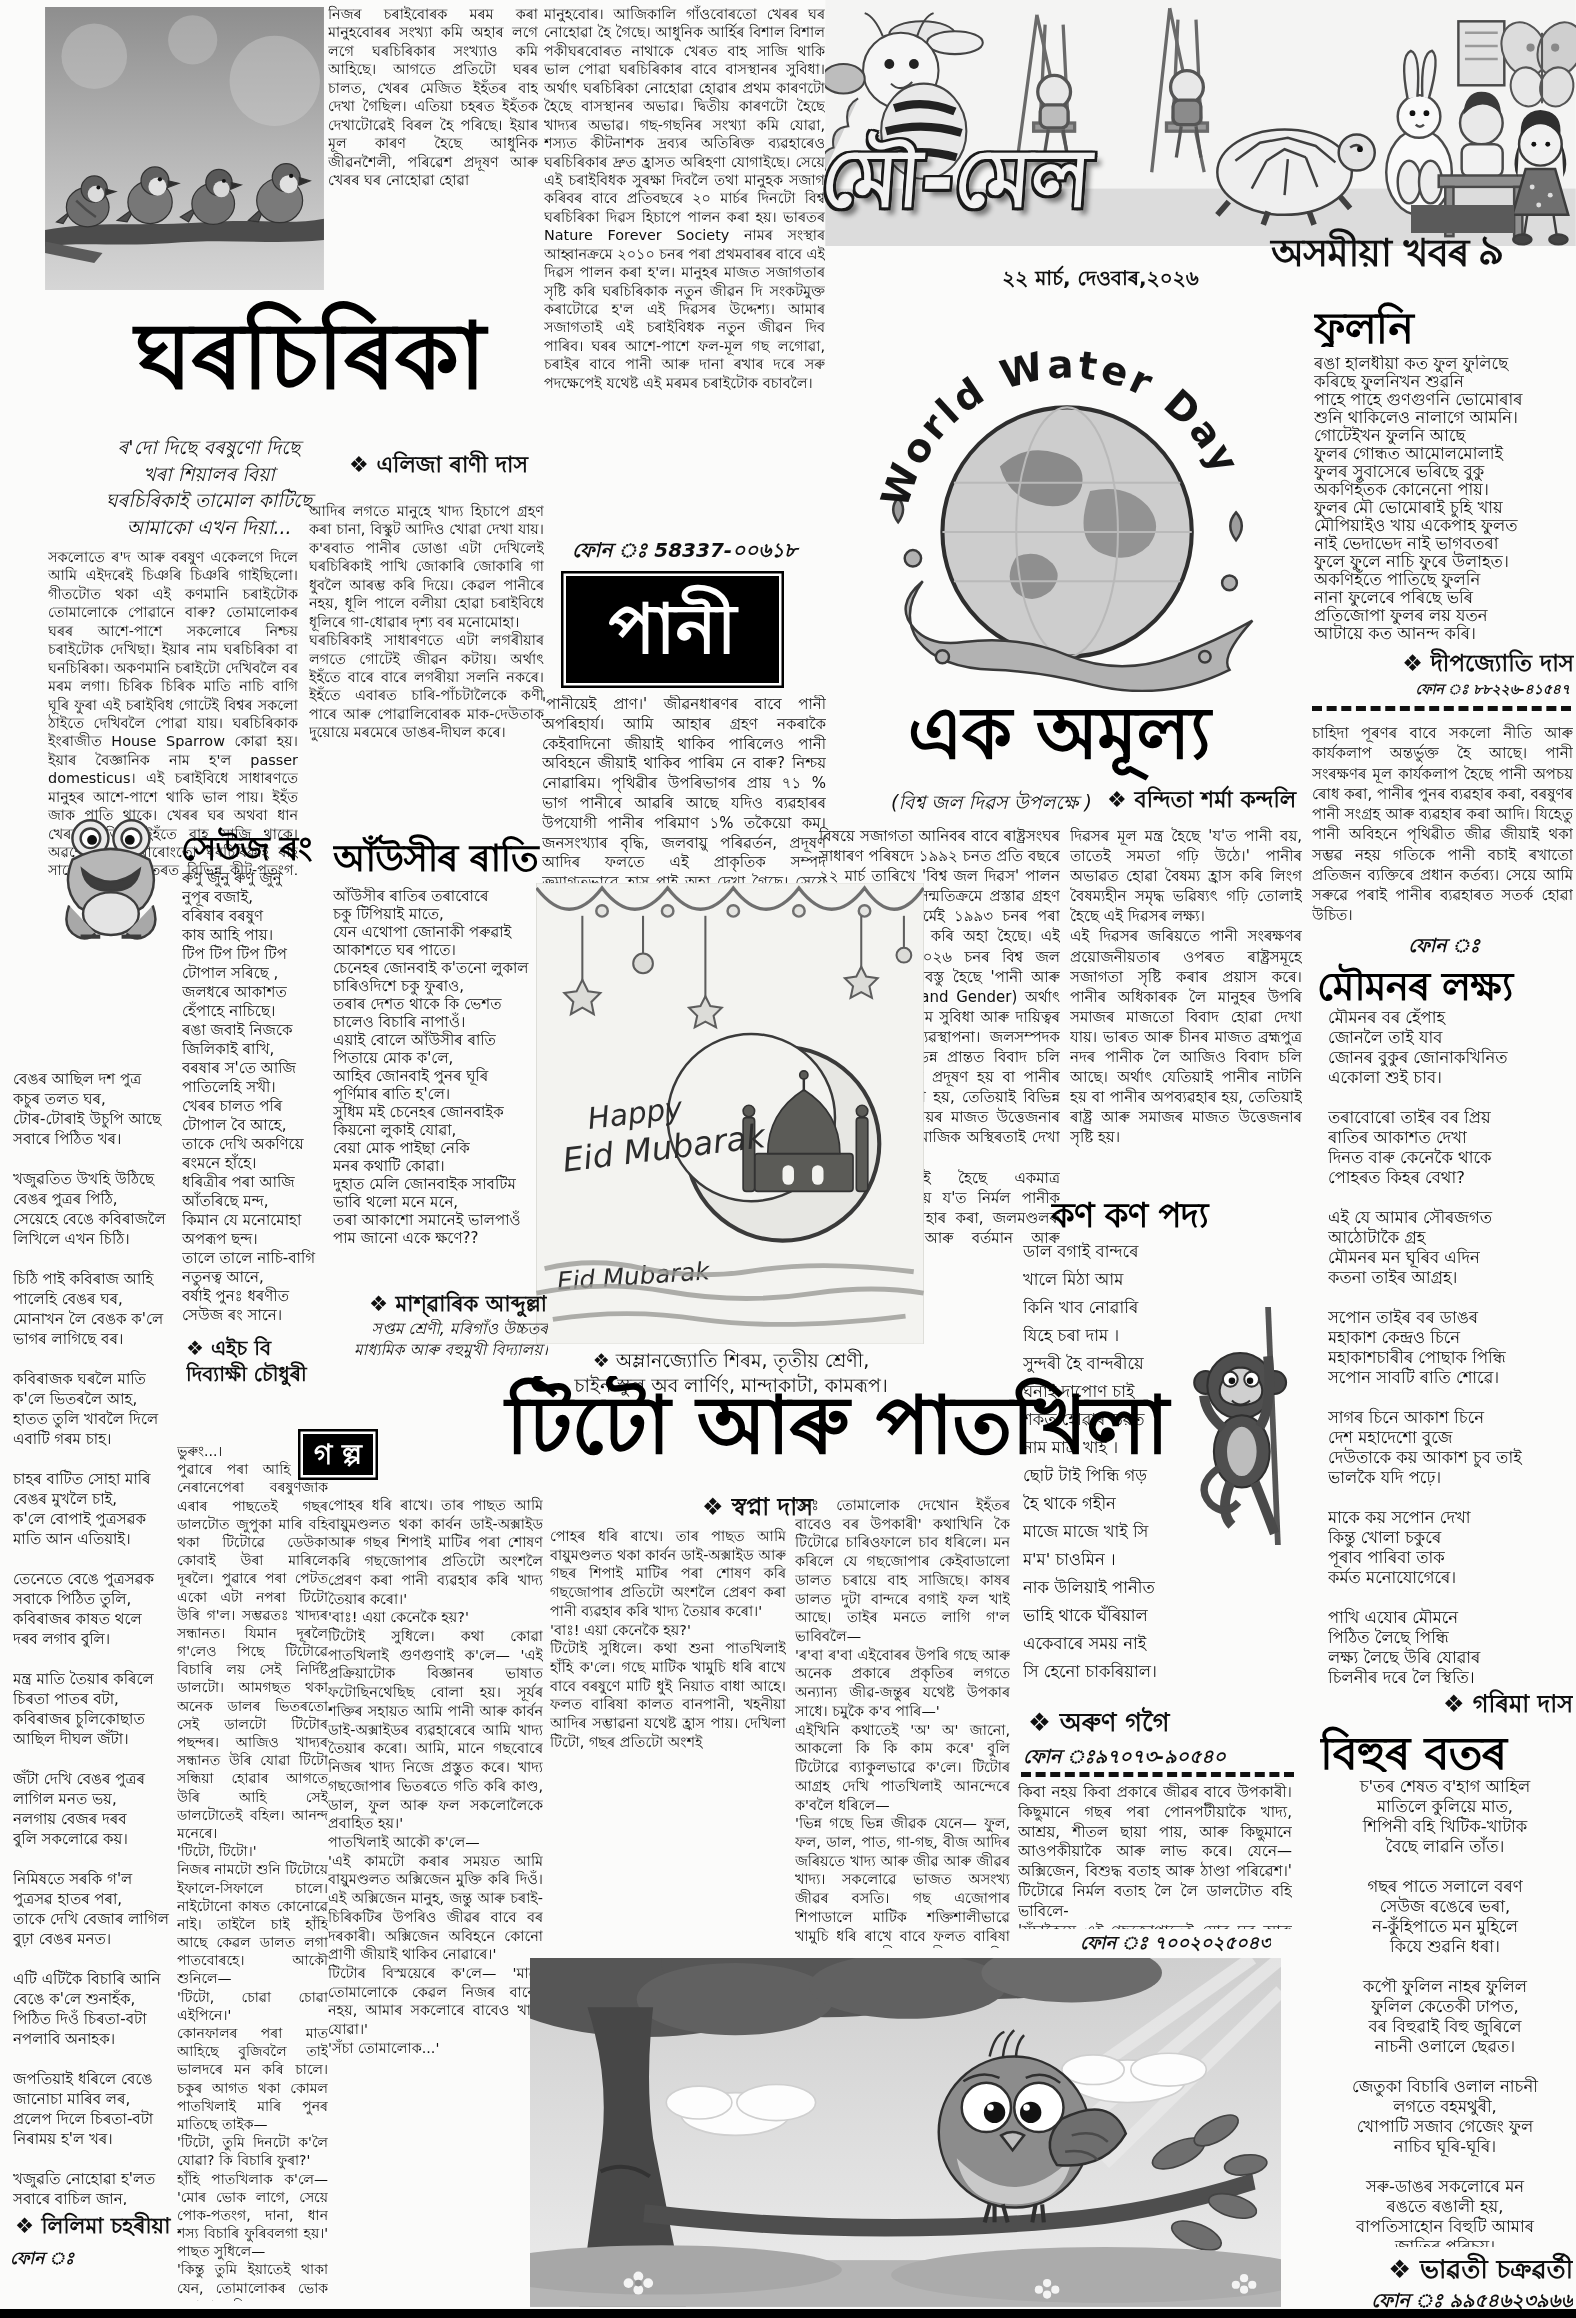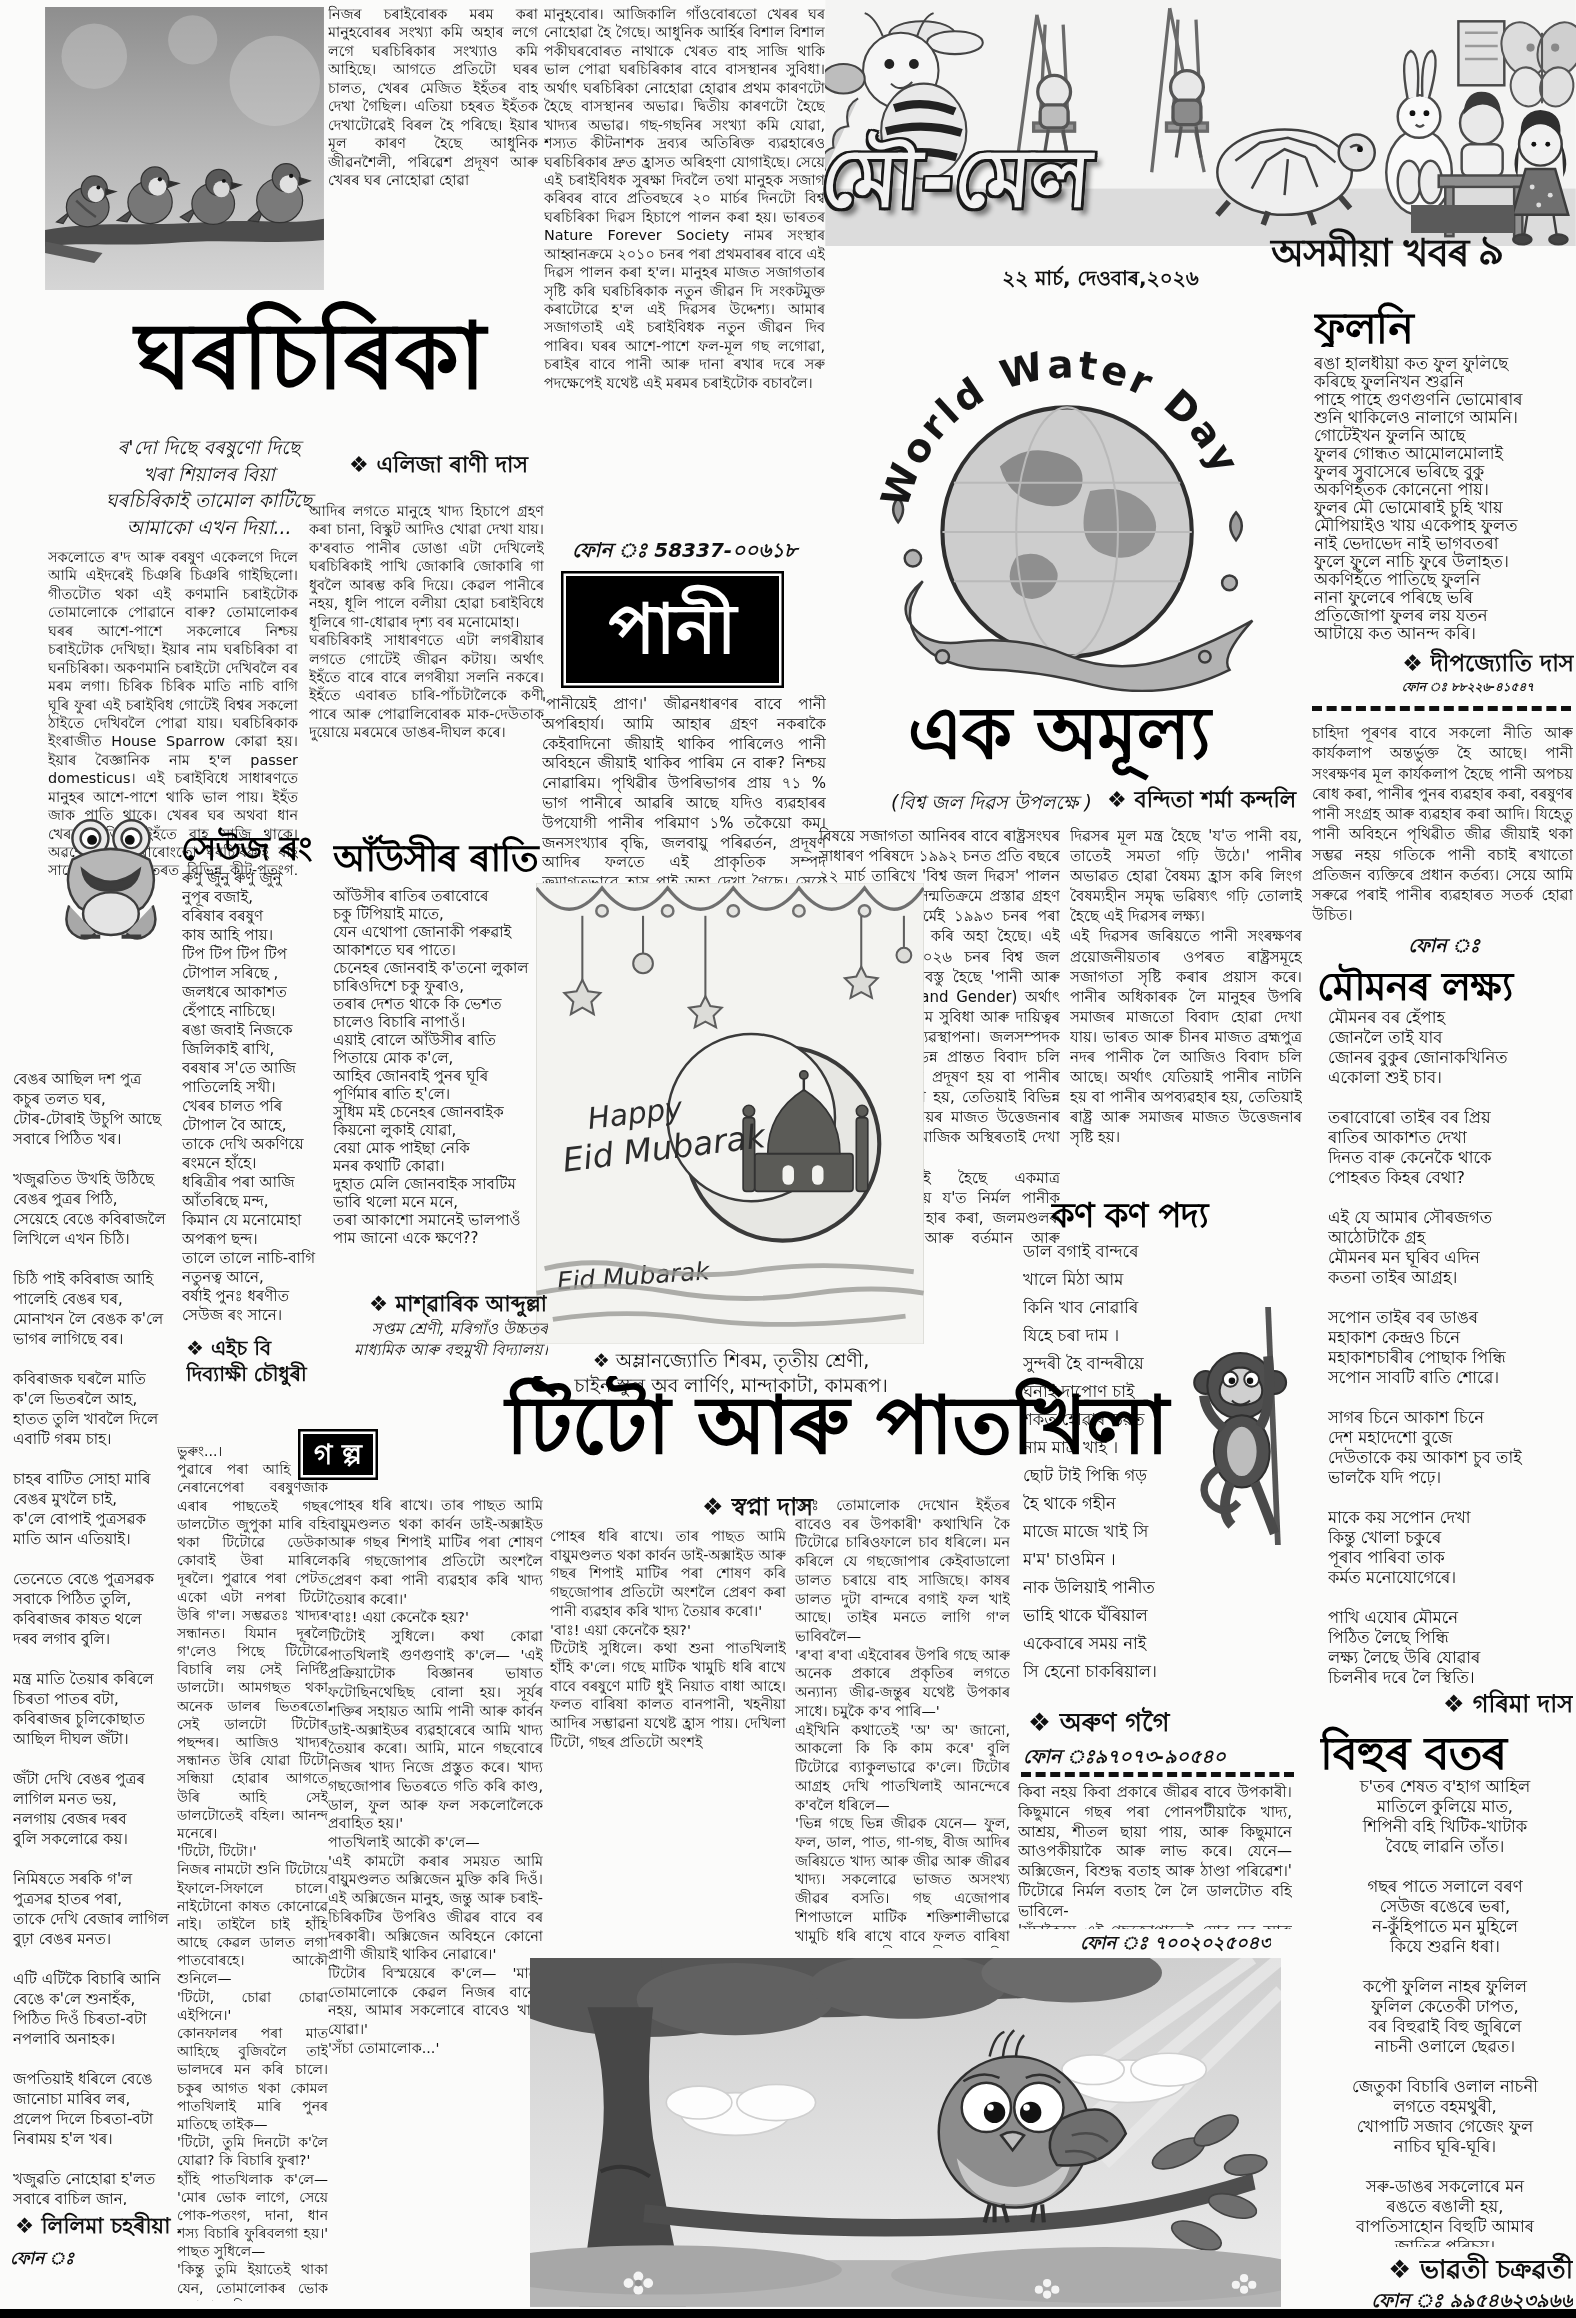--- a/index.html
+++ b/index.html
@@ -603,21 +603,21 @@
 অকণিহঁতক কোনেনো পায়।
 ফুলৰ মৌ ভোমোৰাই চুহি খায়
 মৌপিয়াইও খায় একেপাহ ফুলত
 নাই ভেদাভেদ নাই ভাগবতৰা
 ফুলে ফুলে নাচি ফুৰে উলাহত।
 অকণিহঁতে পাতিছে ফুলনি
 নানা ফুলেৰে পৰিছে ভৰি
 প্ৰতিজোপা ফুলৰ লয় যতন
 আটায়ে কত আনন্দ কৰি।</div>
   <div class="abs byline rt ovh" style="left:1388px;top:645px;width:186px;height:31px;font-size:23px;">❖ দীপজ্যোতি দাস</div>
-  <div class="abs phone rt ovh" style="left:1332px;top:678px;width:202px;height:26px;font-size:12px;">ফোন ঃ ৮৮২২৬-৪১৫৪৭</div>
+  <div class="abs phone rt ovh" style="left:1368px;top:678px;width:202px;height:26px;font-size:14px;">ফোন ঃ ৮৮২২৬-৪১৫৪৭</div>
   <div class="abs dashes" style="left:1312px;top:706px;width:259px;"></div>
   <div class="abs just ovh pre" style="left:1312px;top:723px;width:261px;height:207px;font-size:15px;line-height:1.35;">চাহিদা পূৰণৰ বাবে সকলো নীতি আৰু কাৰ্যকলাপ অন্তৰ্ভুক্ত হৈ আছে। পানী সংৰক্ষণৰ মূল কাৰ্যকলাপ হৈছে পানী অপচয় ৰোধ কৰা, পানীৰ পুনৰ ব্যৱহাৰ কৰা, বৰষুণৰ পানী সংগ্ৰহ আৰু ব্যৱহাৰ কৰা আদি। যিহেতু পানী অবিহনে পৃথিৱীত জীৱ জীয়াই থকা সম্ভৱ নহয় গতিকে পানী বচাই ৰখাতো প্ৰতিজন ব্যক্তিৰে প্ৰধান কৰ্তব্য। সেয়ে আমি সৰুৱে পৰাই পানীৰ ব্যৱহাৰত সতৰ্ক হোৱা উচিত।</div>
   <div class="abs phone ctr ovh" style="left:1342px;top:931px;width:204px;height:28px;font-size:19px;">ফোন ঃ ৮০১১৮-৫০১৭২</div>
 
   <div class="abs headline ovh" style="left:1317px;top:956px;width:256px;height:46px;font-size:39px;">মৌমনৰ লক্ষ্য</div>
   <div class="abs pre ovh" style="left:1328px;top:1008px;width:245px;height:675px;font-size:16.4px;line-height:20px;">মৌমনৰ বৰ হেঁপাহ
 জোনলৈ তাই যাব
 জোনৰ বুকুৰ জোনাকখিনিত
 একোলা শুই চাব।
 

